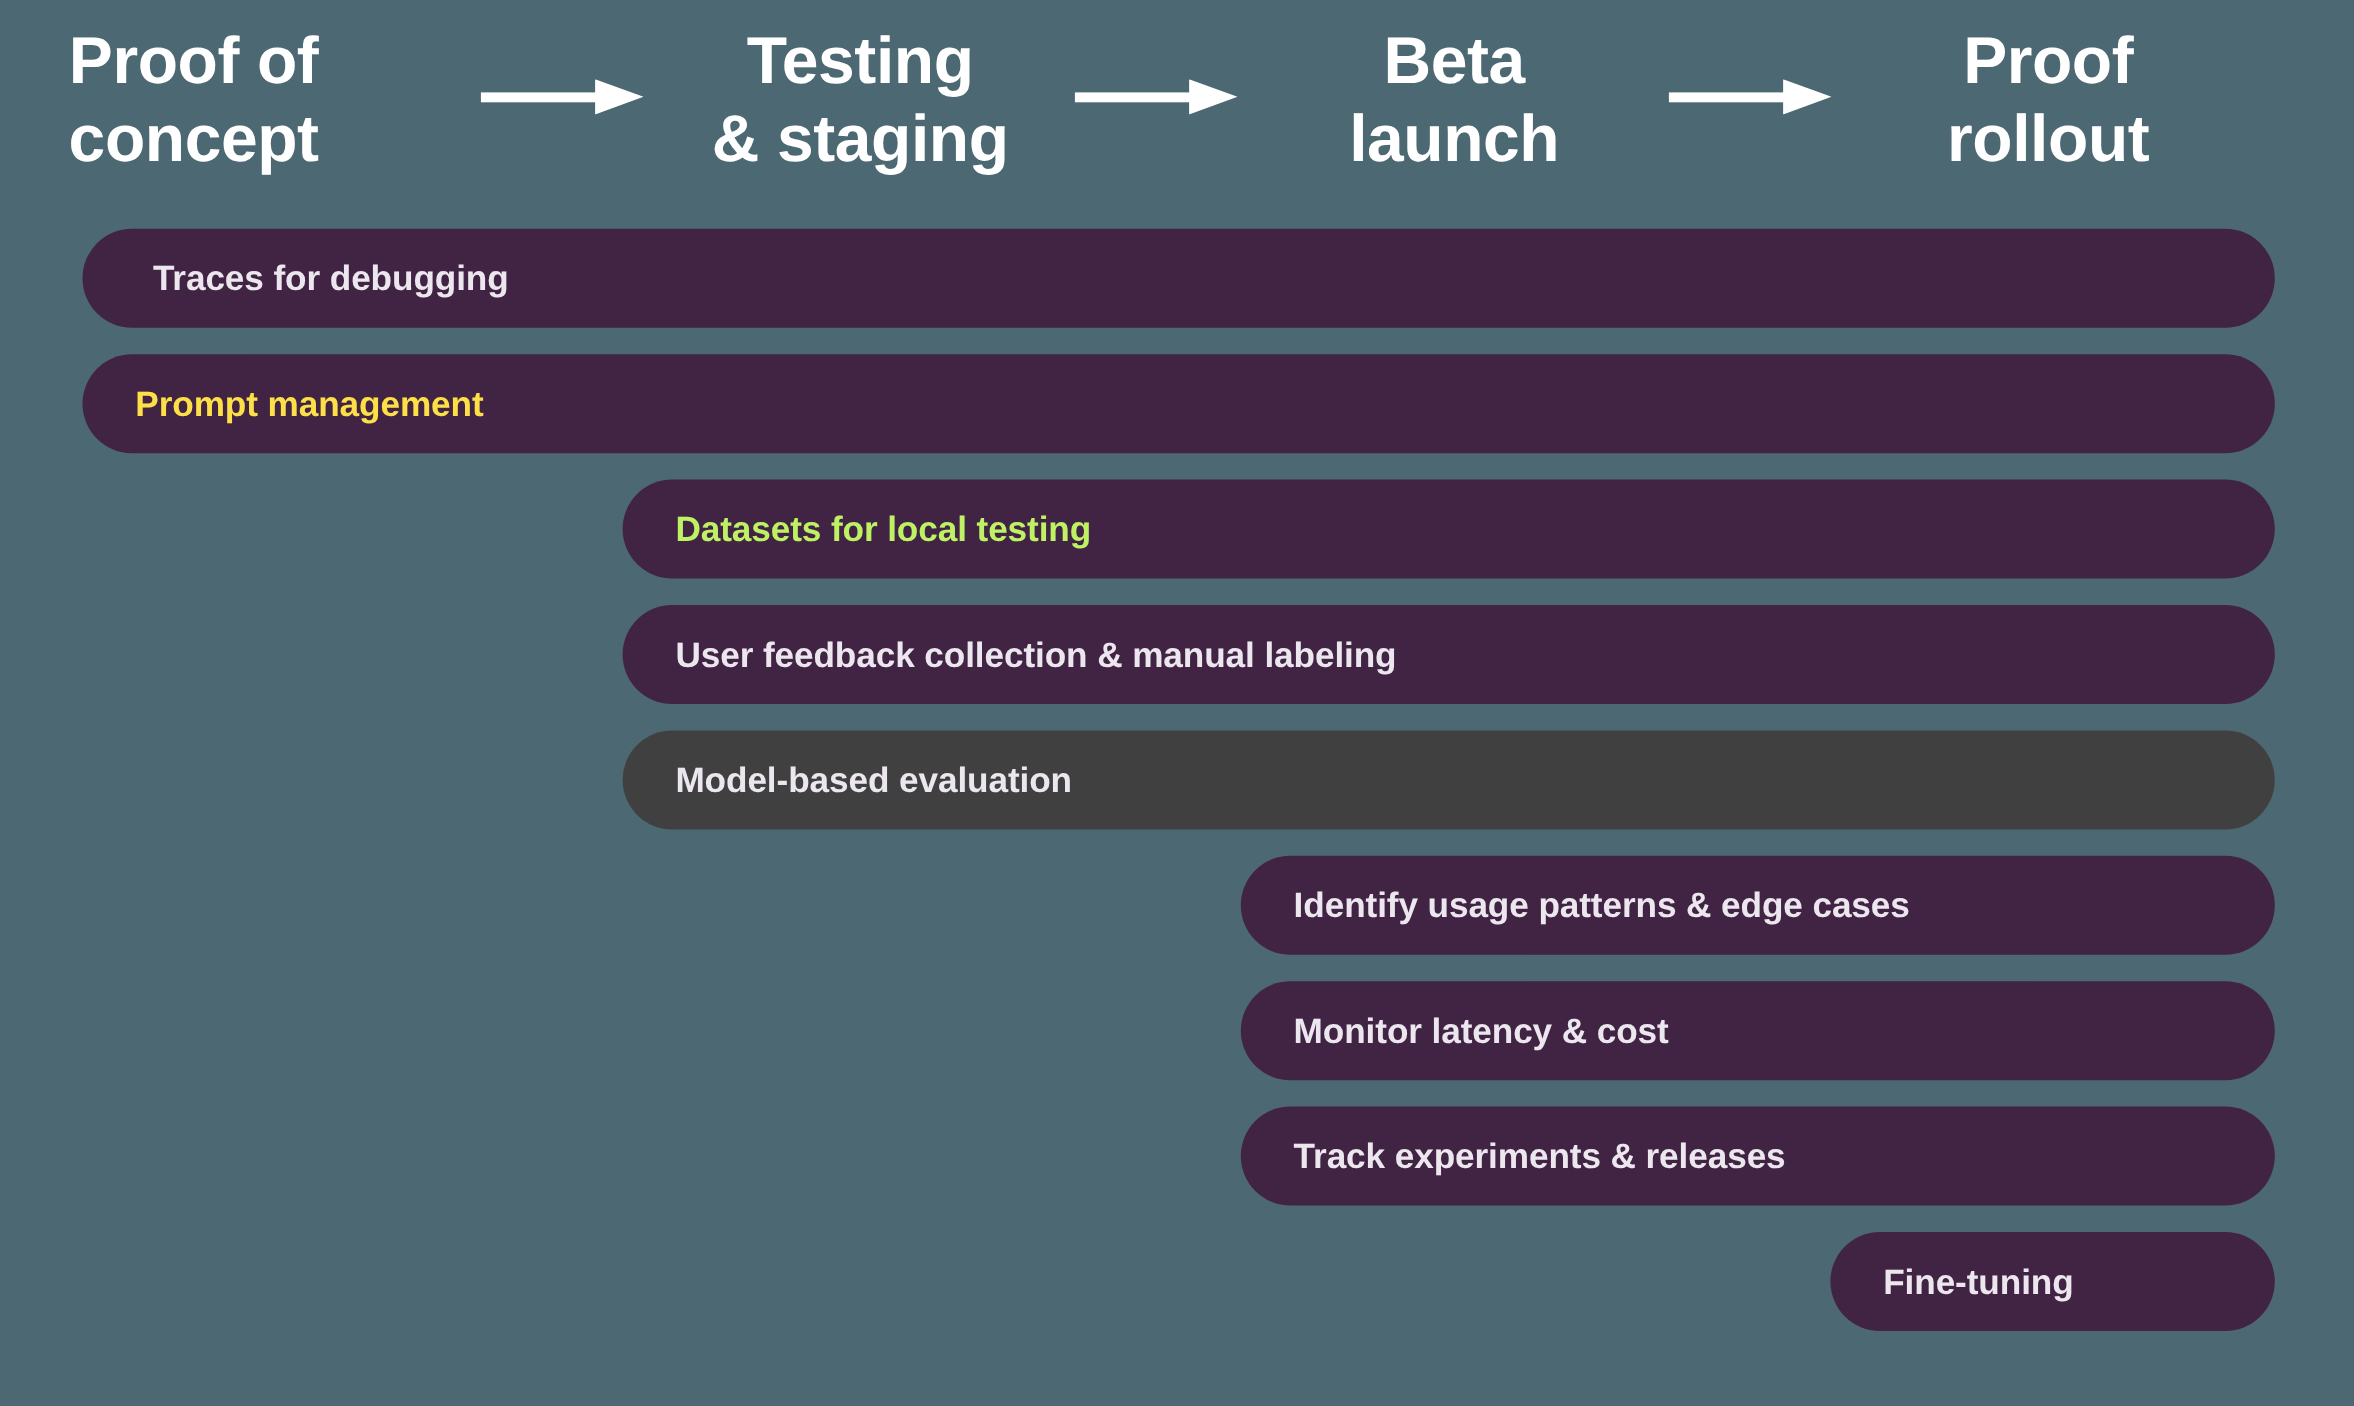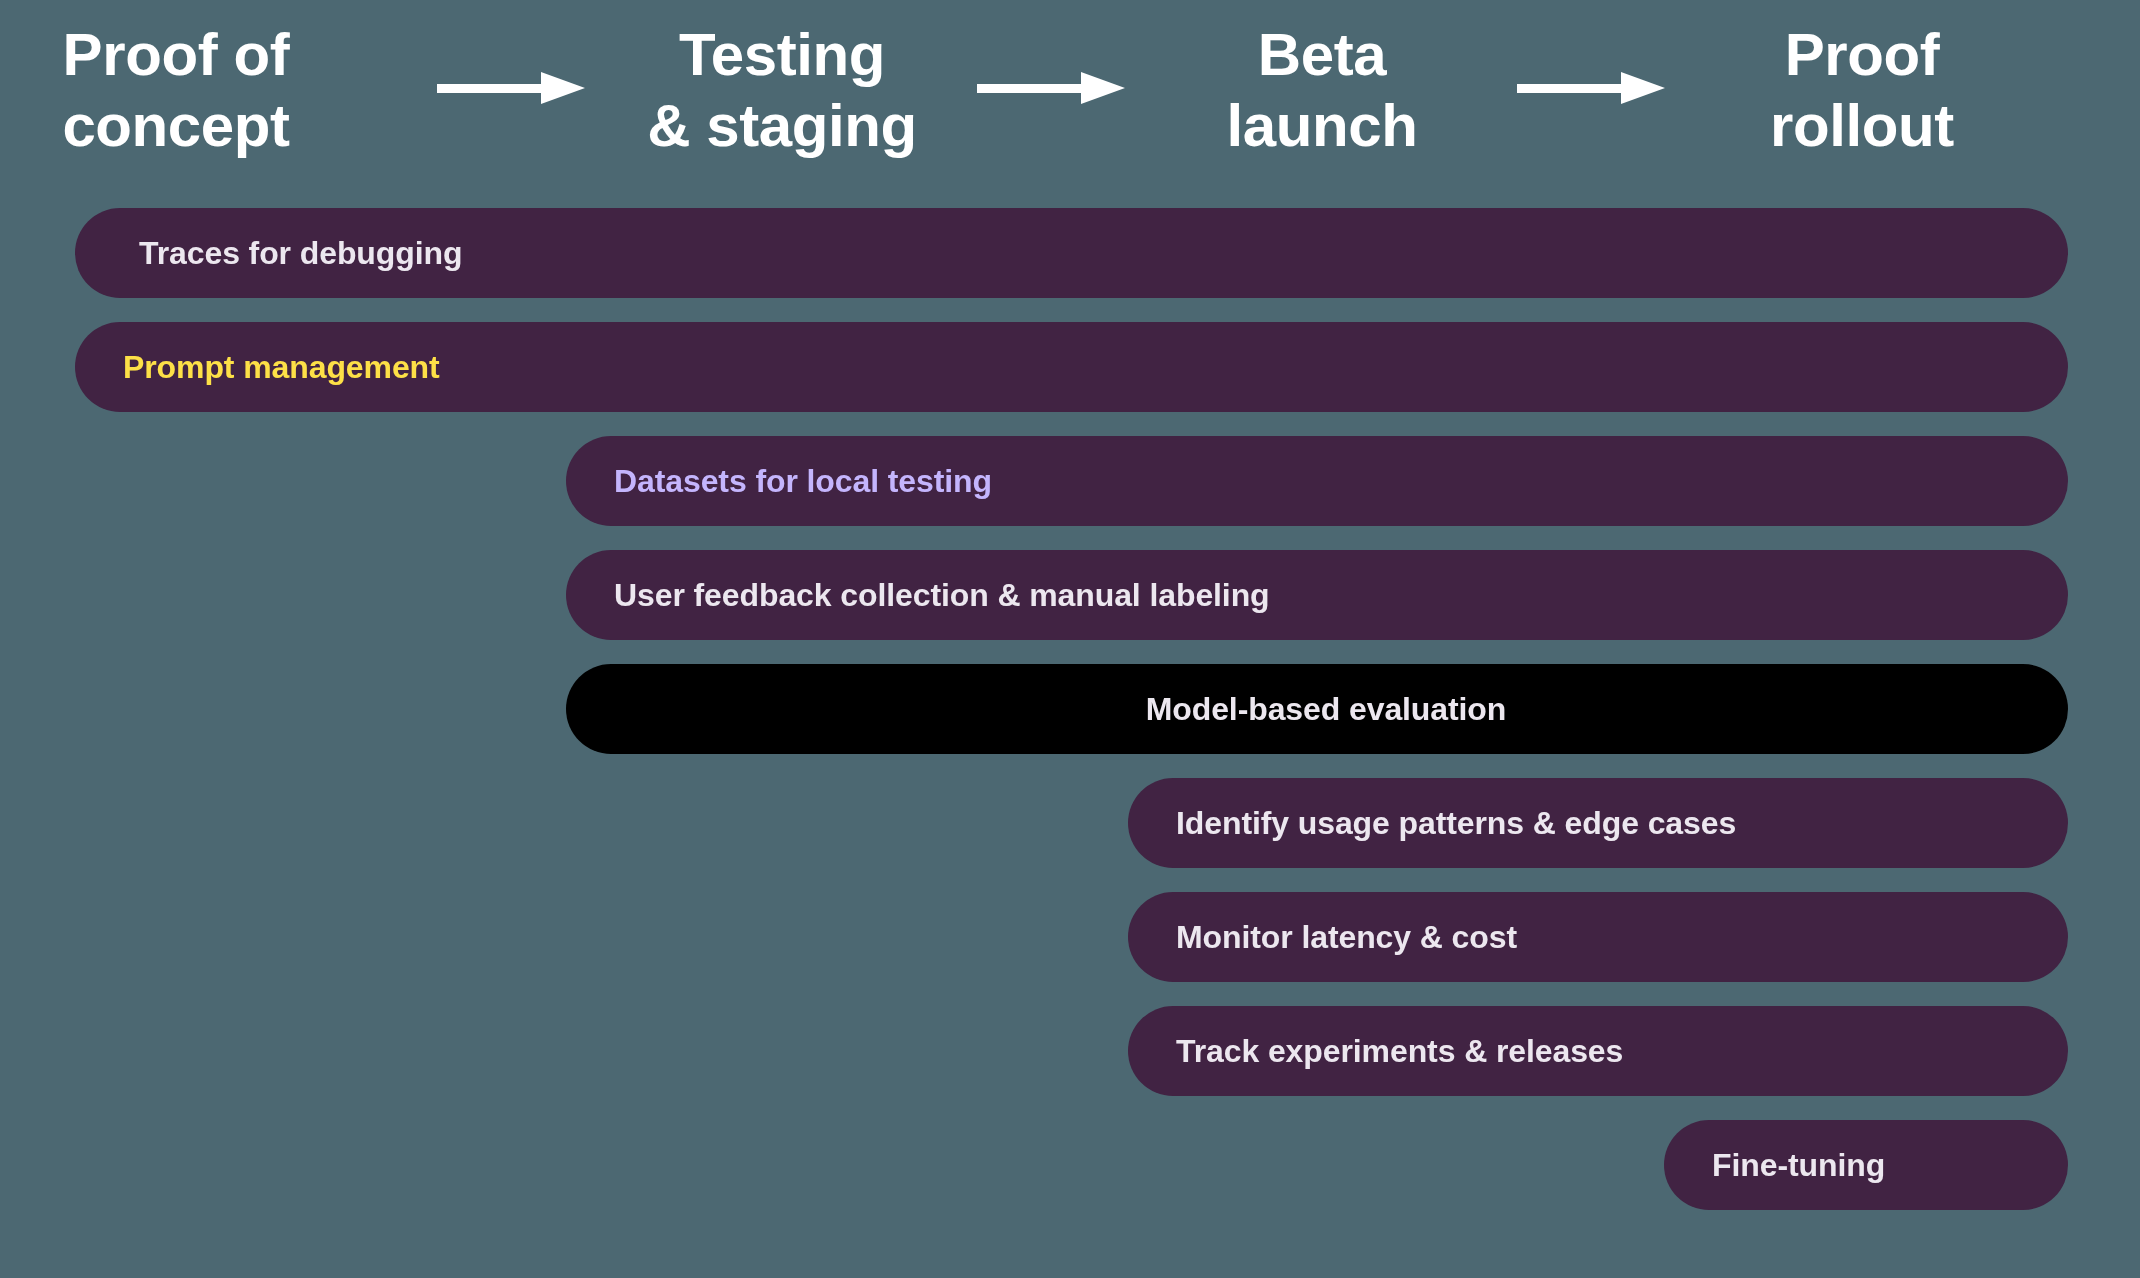--- a/index.html
+++ b/index.html
@@ -118,26 +118,26 @@
     </div>
 
   <div id="bars">
       <div class="bar" style="left: 75px; top: 208px; width: 1993px; background: rgb(65, 35, 67);">
         <span class="bar-label" style="color: rgb(236, 231, 239); margin-left: 16px;">Traces for debugging</span>
       </div>
       <div class="bar" style="left: 75px; top: 322px; width: 1993px; background: rgb(65, 35, 67);">
         <span class="bar-label" style="color: #fde047;">Prompt management</span>
       </div>
       <div class="bar" style="left: 566px; top: 436px; width: 1502px; background: rgb(65, 35, 67);">
-        <span class="bar-label" style="color: #c4b5fd;">Datasets for local testing</span>
+        <span class="bar-label" style="color: #bef264;">Datasets for local testing</span>
       </div>
       <div class="bar" style="left: 566px; top: 550px; width: 1502px; background: rgb(65, 35, 67);">
         <span class="bar-label" style="color: rgb(236, 231, 239);">User feedback collection &amp; manual labeling</span>
       </div>
-      <div class="bar" style="left: 566px; top: 664px; width: 1502px; background: #000000; justify-content: center;">
+      <div class="bar" style="left: 566px; top: 664px; width: 1502px; background: #404040;">
         <span class="bar-label" style="color: rgb(236, 231, 239);">Model-based evaluation</span>
       </div>
       <div class="bar" style="left: 1128px; top: 778px; width: 940px; background: rgb(65, 35, 67);">
         <span class="bar-label" style="color: rgb(236, 231, 239);">Identify usage patterns &amp; edge cases</span>
       </div>
       <div class="bar" style="left: 1128px; top: 892px; width: 940px; background: rgb(65, 35, 67);">
         <span class="bar-label" style="color: rgb(236, 231, 239);">Monitor latency &amp; cost</span>
       </div>
       <div class="bar" style="left: 1128px; top: 1006px; width: 940px; background: rgb(65, 35, 67);">
         <span class="bar-label" style="color: rgb(236, 231, 239);">Track experiments &amp; releases</span>

